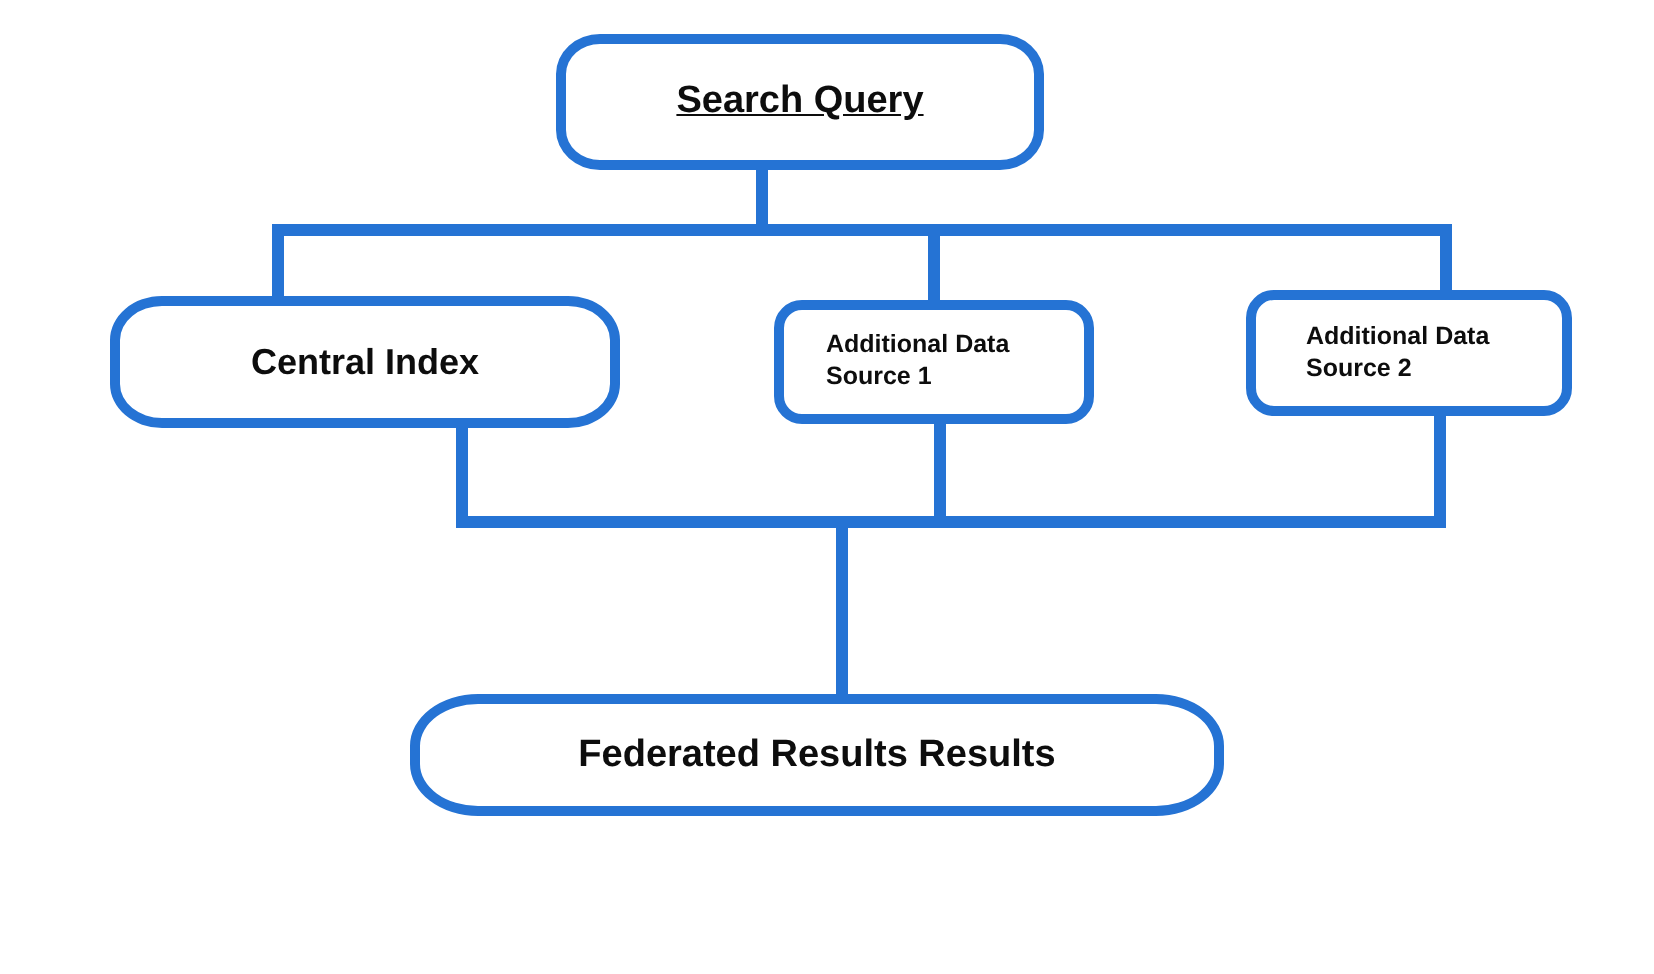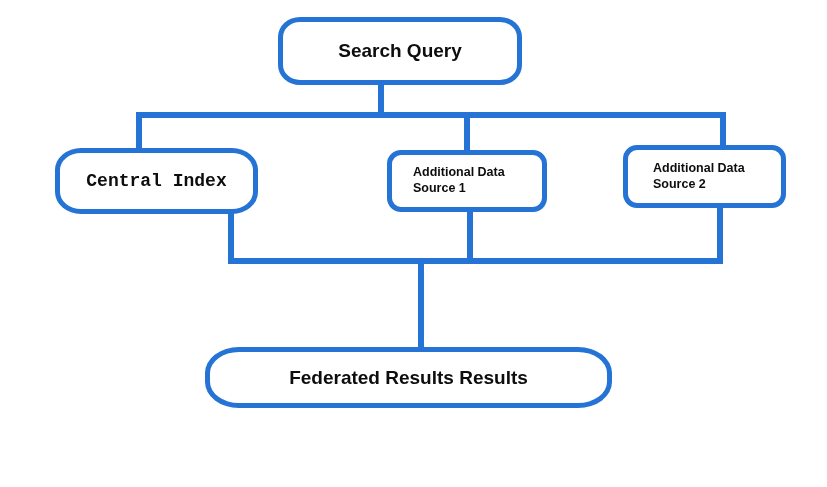--- a/index.html
+++ b/index.html
@@ -36,31 +36,31 @@
   }
 
   
   #node-search-query {
     left: 278px;
     top: 17px;
     width: 244px;
     height: 68px;
     border-radius: 22px / 20px;
     font-size: 19px;
+    text-decoration: underline;
   }
 
   
   #node-central-index {
     left: 55px;
     top: 148px;
-    width: 203px;
+    width: 255px;
     height: 66px;
     border-radius: 26px / 22px;
     font-size: 18px;
-    font-family: Liberation Mono, monospace;
   }
 
   
   #node-data-source-1 {
     left: 387px;
     top: 150px;
     width: 160px;
     height: 62px;
     border-radius: 14px;
     font-size: 12.5px;

